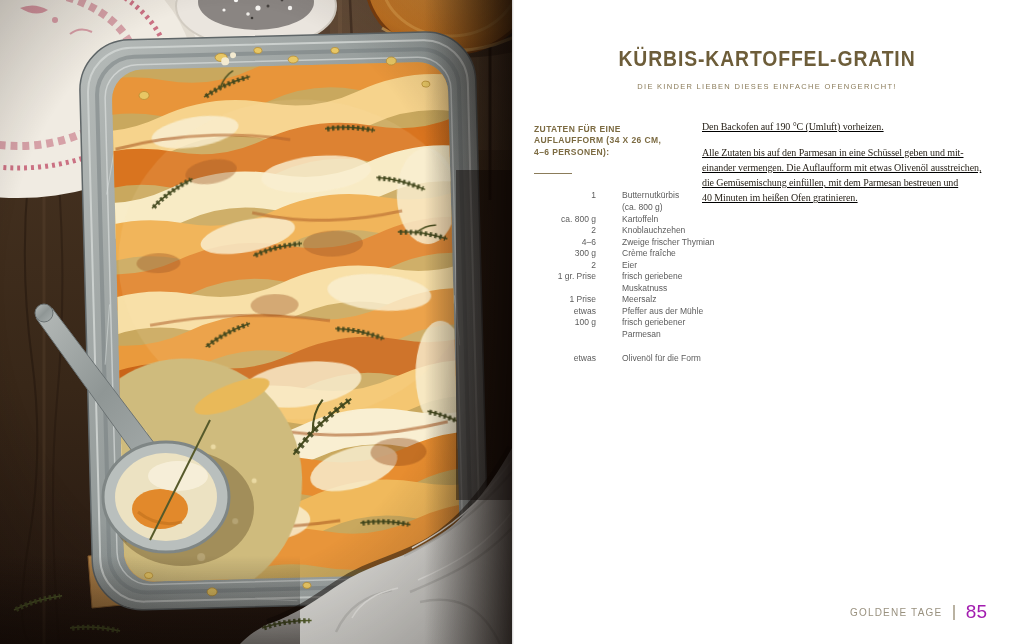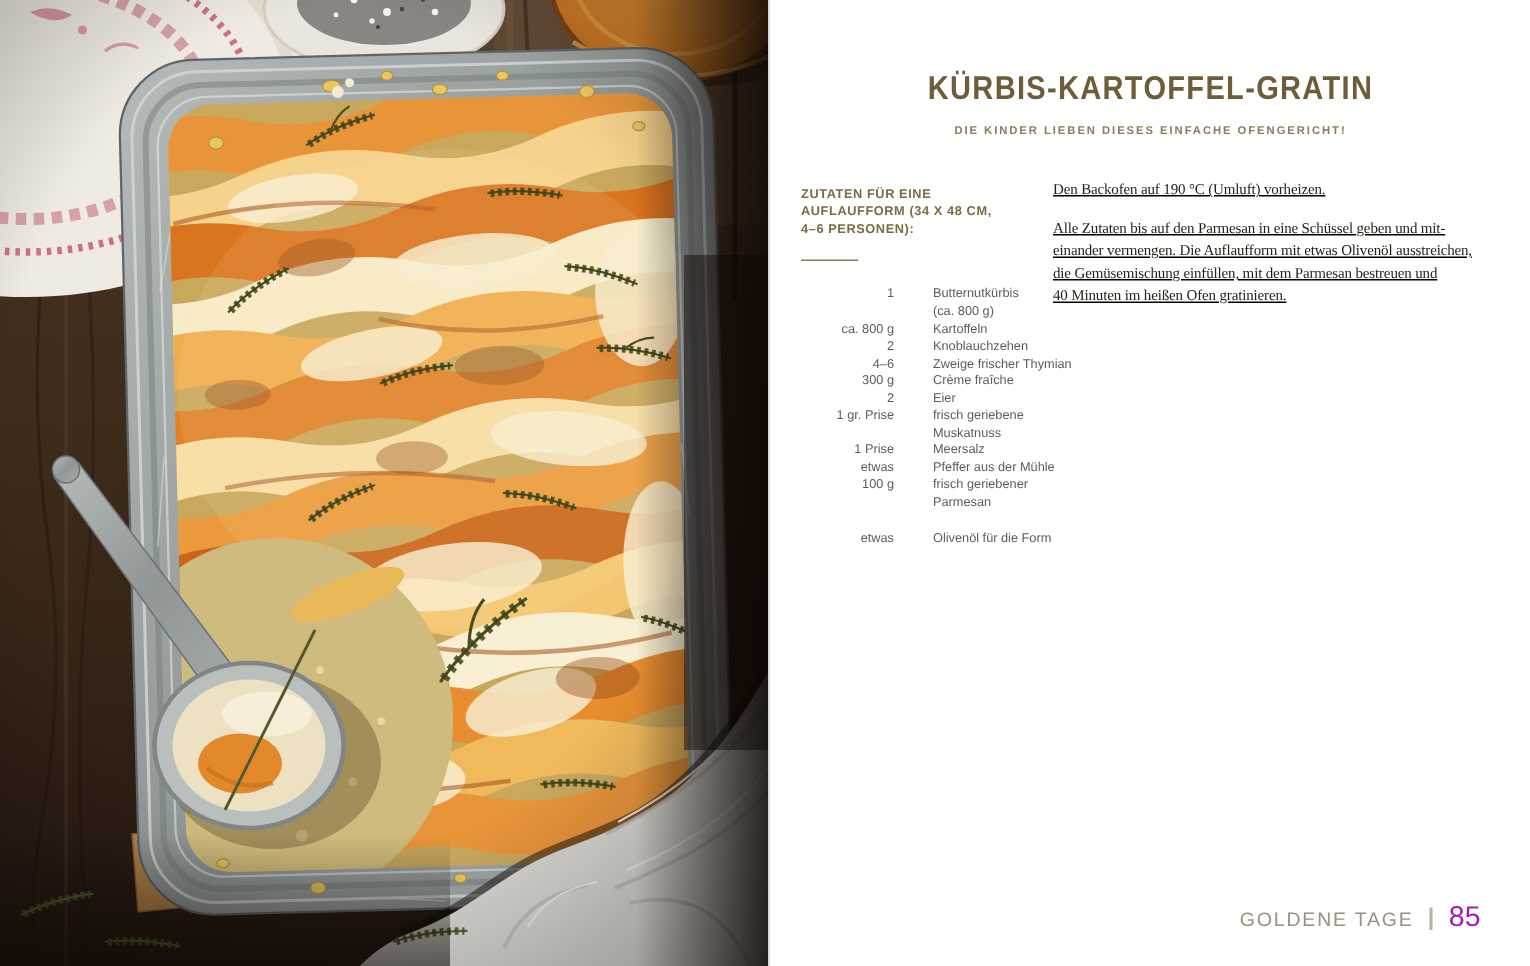--- a/index.html
+++ b/index.html
@@ -7,34 +7,34 @@
           font-family:"Liberation Sans",sans-serif;}
   
   .photo-page{position:absolute;left:0;top:0;width:512px;height:644px;overflow:hidden;}
   .photo-page svg{display:block;}
   .gutter{position:absolute;left:512px;top:0;width:2px;height:644px;background:linear-gradient(90deg,#cfcfcf,#ffffff);}
   
   .text-page{position:absolute;left:514px;top:0;width:506px;height:644px;background:#ffffff;}
   .title-block{position:absolute;left:0;right:0;top:46px;text-align:center;}
   .recipe-title{margin:0;font-size:22px;font-weight:700;letter-spacing:1px;color:#6d5d39;
                 transform:scaleX(.88);transform-origin:center;}
-  .recipe-subtitle{margin:10px 0 0 0;font-size:7.5px;font-weight:700;letter-spacing:1.3px;color:#8b7c5a;}
+  .recipe-subtitle{margin:10px 0 0 0;font-size:7.5px;font-weight:400;letter-spacing:1.3px;color:#8b7c5a;}
   .ingredients{position:absolute;left:20px;top:124px;width:162px;}
   .ing-heading{font-size:8.5px;font-weight:700;letter-spacing:.4px;color:#7c6b42;line-height:1.35;white-space:pre;}
   .ing-divider{width:38px;border:0;border-top:1.5px solid #8b7c5a;margin:15px 0 0 0;}
   .ing-list{margin-top:16px;}
   .ing-row{display:flex;font-size:8.5px;color:#5c5c5c;line-height:1.36;}
   .ing-amount{width:62px;text-align:right;flex:none;white-space:pre;}
   .ing-name{margin-left:26px;white-space:pre;}
   .ing-row.spaced{margin-top:12px;}
   .steps{position:absolute;left:188px;top:119px;width:286px;text-decoration:underline;}
   .step-p{margin:0 0 11px 0;font-family:"Liberation Serif",serif;font-size:10px;line-height:15px;
           color:#241e15;white-space:pre;letter-spacing:-.1px;}
   .page-footer{position:absolute;right:33px;top:601px;display:flex;align-items:center;gap:11px;}
-  .book-title{font-size:13px;letter-spacing:1.2px;color:#99917f;padding-left:16px;}
+  .book-title{font-size:10px;letter-spacing:1.2px;color:#99917f;padding-left:16px;}
   .footer-bar{width:1.5px;height:15px;background:#b9b2a2;}
   .page-number{font-size:19px;color:#a21caf;}
 </style>
 </head>
 <body>
 
 <div class="spread">
 
   <figure class="photo-page" style="margin:0;">
     <svg width="512" height="644" viewBox="0 0 512 644" xmlns="http://www.w3.org/2000/svg">
@@ -321,21 +321,21 @@
 
   <section class="text-page">
 
     <header class="title-block">
       <h1 class="recipe-title">KÜRBIS-KARTOFFEL-GRATIN</h1>
       <p class="recipe-subtitle">DIE KINDER LIEBEN DIESES EINFACHE OFENGERICHT!</p>
     </header>
 
     <aside class="ingredients">
       <div class="ing-heading">ZUTATEN FÜR EINE
-AUFLAUFFORM (34 X 48 CM,
+AUFLAUFFORM (34 X 26 CM,
 4–6 PERSONEN):</div>
       <hr class="ing-divider">
       <div class="ing-list">
         <div class="ing-row">
             <span class="ing-amount">1</span>
             <span class="ing-name">Butternutkürbis
 (ca. 800 g)</span>
           </div>
         <div class="ing-row">
             <span class="ing-amount">ca. 800 g</span>

